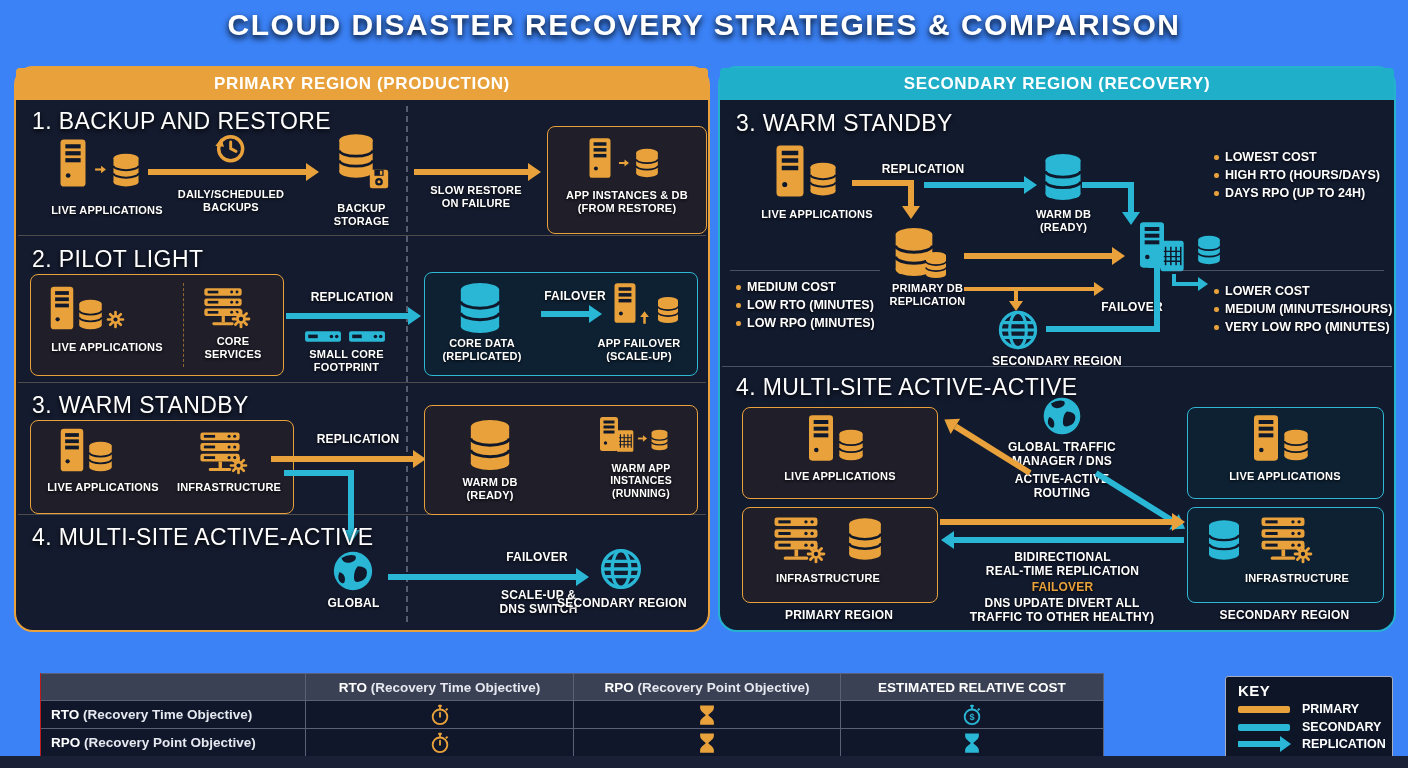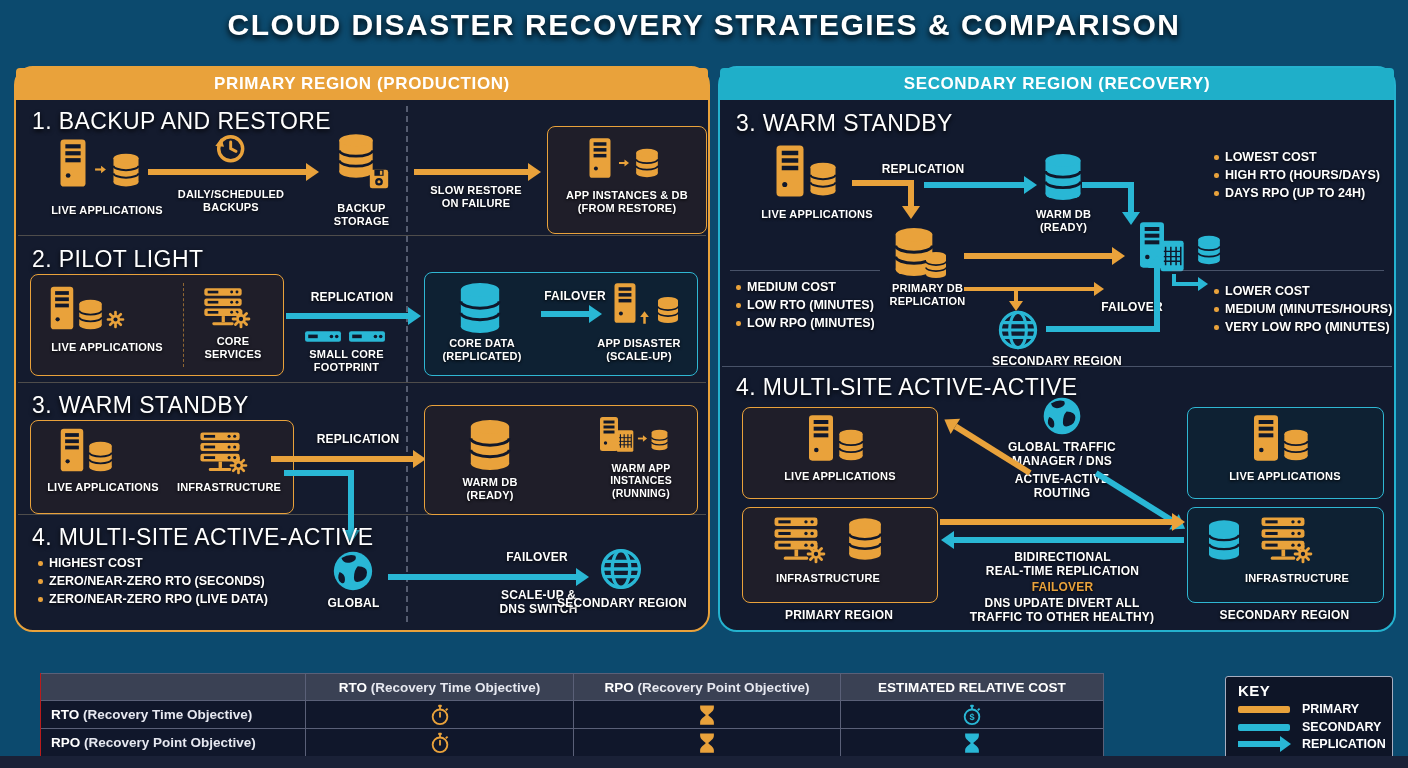--- a/index.html
+++ b/index.html
@@ -1,17 +1,17 @@
 <!DOCTYPE html>
 <html><head>
 <meta charset="utf-8">
 <style>
   html,body{margin:0;padding:0;background:#0D1426;}
   body{width:1408px;height:768px;overflow:hidden;font-family:"Liberation Sans",sans-serif;}
-  .stage{position:relative;width:1408px;height:768px;background:#0c4a6e;}
+  .stage{position:relative;width:1408px;height:768px;background:#3b82f6;}
   .title{position:absolute;top:8px;left:0;width:100%;text-align:center;font-size:30px;font-weight:bold;color:#fff;letter-spacing:1.5px;text-shadow:0 3px 6px #000;}
   .panel{position:absolute;border-radius:19px;}
   .panel.obd{border:2px solid #E9A23B;background:#141B2E;}
   .panel.cbd{border:2px solid #24B2CF;background:#121A2E;}
   .phead{position:absolute;top:0;left:0;right:0;height:32px;line-height:32px;text-align:center;color:#fff;font-weight:bold;font-size:17px;letter-spacing:.6px;border-radius:4px 4px 0 0;}
   .phead.o{background:#E9A23B;}
   .phead.c{background:#1FAFC9;}
   .shead{position:absolute;color:#fff;font-weight:normal;font-size:23px;letter-spacing:.4px;text-shadow:0 2px 4px #000;white-space:nowrap;}
   .lbl{position:absolute;color:#fff;font-weight:bold;font-size:11px;line-height:1.18;text-align:center;letter-spacing:.2px;white-space:pre-line;text-shadow:0 1px 3px #000;}
   .lbl.md{font-size:12px;}
@@ -278,21 +278,21 @@
         <svg class="or" width="28" height="44">
             <use href="#i-server"></use>
           </svg>
         <svg class="or" width="15" height="15" style="margin-left:-6px;transform:rotate(-90deg)">
             <use href="#i-arrow"></use>
           </svg>
         <svg class="or" width="24" height="30">
             <use href="#i-db"></use>
           </svg>
       </div>
-      <div class="lbl" style="left:164px;top:64px;width:100px;">APP DISASTER
+      <div class="lbl" style="left:164px;top:64px;width:100px;">APP FAILOVER
 (SCALE-UP)</div>
     </div>
 
     <div class="shead" style="left:16px;top:324px;">3. WARM STANDBY</div>
     <div class="box ob" style="left:14px;top:352px;width:262px;height:92px;">
       <div class="cluster" style="left:26px;top:6px;">
         <svg class="or" width="30" height="46">
             <use href="#i-server"></use>
           </svg>
         <svg class="or" width="27" height="33" style="margin-left:-4px">
@@ -333,25 +333,20 @@
         <svg class="or" width="19" height="24">
             <use href="#i-db"></use>
           </svg>
       </div>
       <div class="lbl sm" style="left:168px;top:56px;width:96px;">WARM APP
 INSTANCES
 (RUNNING)</div>
     </div>
 
     <div class="shead" style="left:16px;top:456px;">4. MULTI-SITE ACTIVE-ACTIVE</div>
-    <div class="bullets" style="left:20px;top:486px;">
-      <div>HIGHEST COST</div>
-      <div>ZERO/NEAR-ZERO RTO (SECONDS)</div>
-      <div>ZERO/NEAR-ZERO RPO (LIVE DATA)</div>
-    </div>
     <svg class="cy" width="46" height="46" style="position:absolute;left:314px;top:480px;">
         <use href="#i-globe"></use>
       </svg>
     <div class="lbl md" style="left:300px;top:528px;width:75px;">GLOBAL</div>
     <div class="lbl md" style="left:466px;top:482px;width:110px;">FAILOVER</div>
     <div class="harrow cy" style="left:372px;top:506px;width:188px;"></div>
     <div class="lbl md" style="left:460px;top:520px;width:125px;">SCALE-UP &amp;
 DNS SWITCH</div>
     <svg class="cy" width="46" height="46" style="position:absolute;left:582px;top:478px;">
         <use href="#i-globewire"></use>

